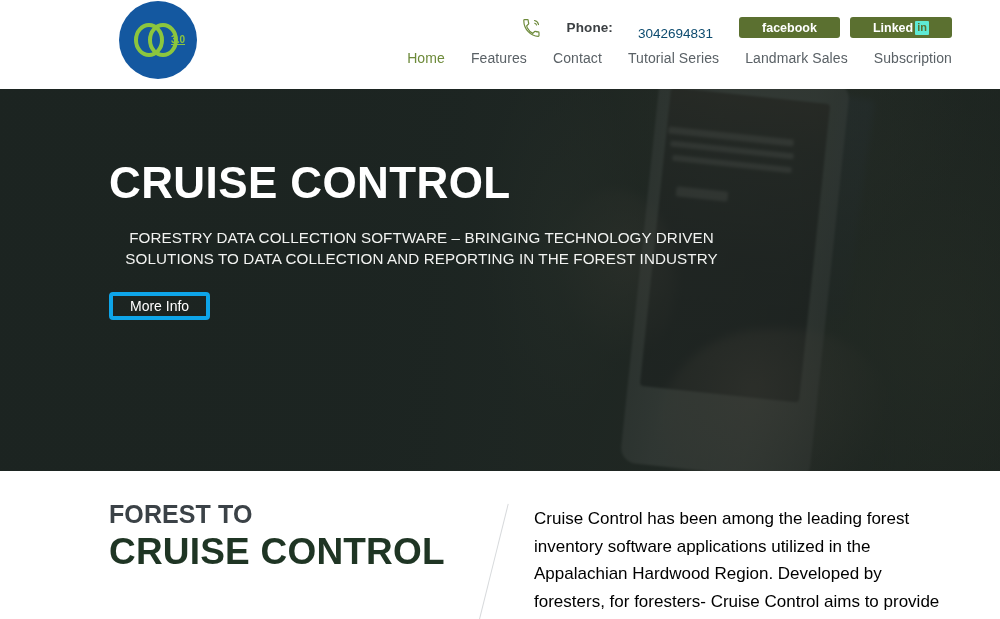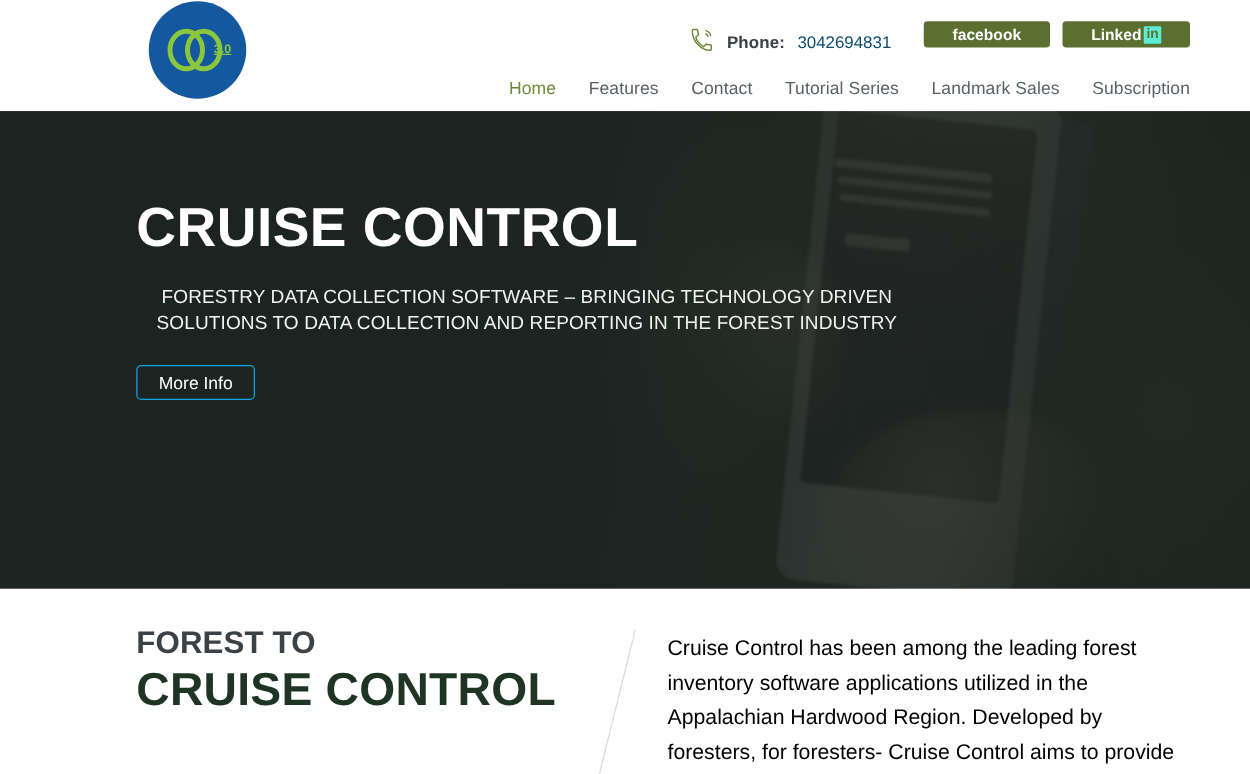--- a/index.html
+++ b/index.html
@@ -75,22 +75,22 @@
     position: absolute;
     right: 48px;
     top: 15px;
     display: flex;
     align-items: center;
     gap: 26px;
   }
 
   .phone-block {
     display: flex;
-    align-items: flex-end;
-    gap: 10px;
+    align-items: center;
+    gap: 25px;
     font-size: 13.5px;
     line-height: 1;
   }
   .phone-icon { display: block; width: 19px; height: 19px; }
   .phone-label {
     font-weight: bold;
     color: #3c4043;
     letter-spacing: 0.1px;
   }
   .phone-number { color: #0c4a6e; margin-top: 12px; }
@@ -120,21 +120,21 @@
     padding: 0px 2px 1px 2px;
     margin-left: 2px;
     border-radius: 1px;
     line-height: 13px;
     display: inline-block;
   }
 
   .nav {
     position: absolute;
     right: 48px;
-    top: 62px;
+    top: 50px;
     display: flex;
     align-items: center;
     gap: 26px;
   }
   .nav-item {
     font-size: 14px;
     color: #5a6166;
     text-decoration: none;
     cursor: pointer;
     letter-spacing: 0.1px;
@@ -265,21 +265,21 @@
   }
 
   .hero-btn {
     margin-top: 22px;
     display: inline-flex;
     align-items: center;
     justify-content: center;
     height: 28px;
     padding: 0 17px;
     background: transparent;
-    border: 1px solid #0ea5e9;
+    border: 4px solid #0ea5e9;
     border-radius: 4px;
     color: #ffffff;
     font-size: 14px;
     font-family: "Liberation Sans", sans-serif;
     cursor: pointer;
     line-height: 1;
   }
 
   
   .welcome {

